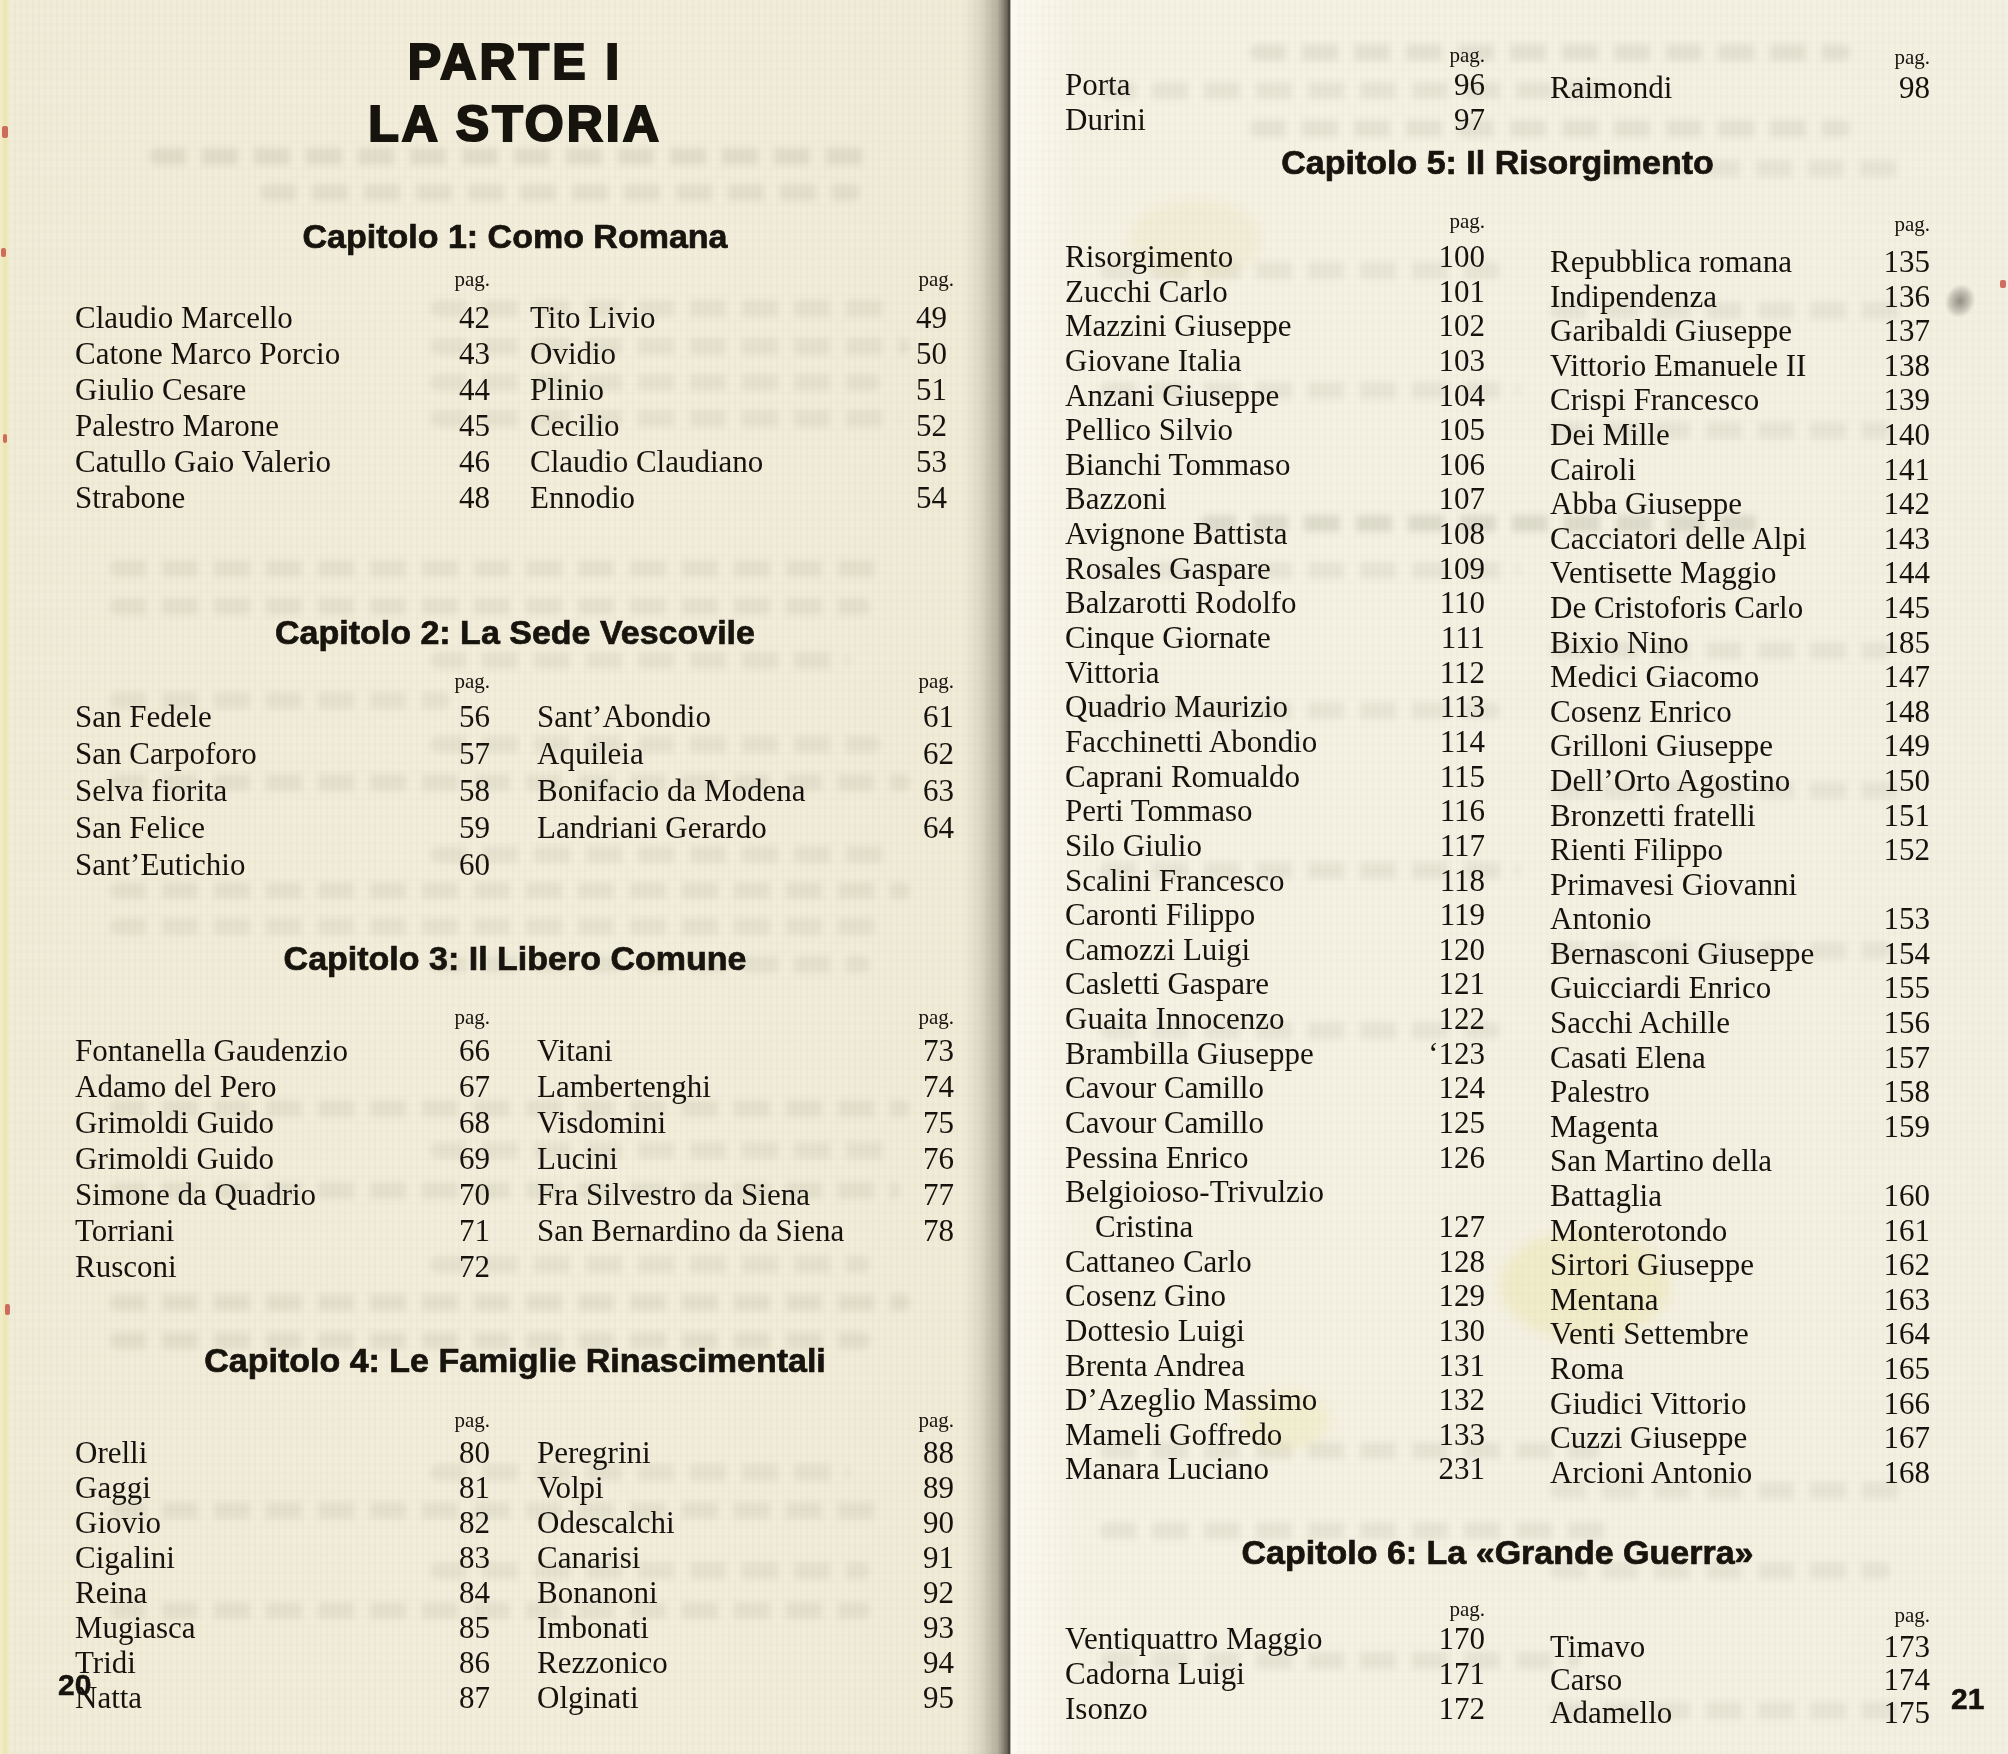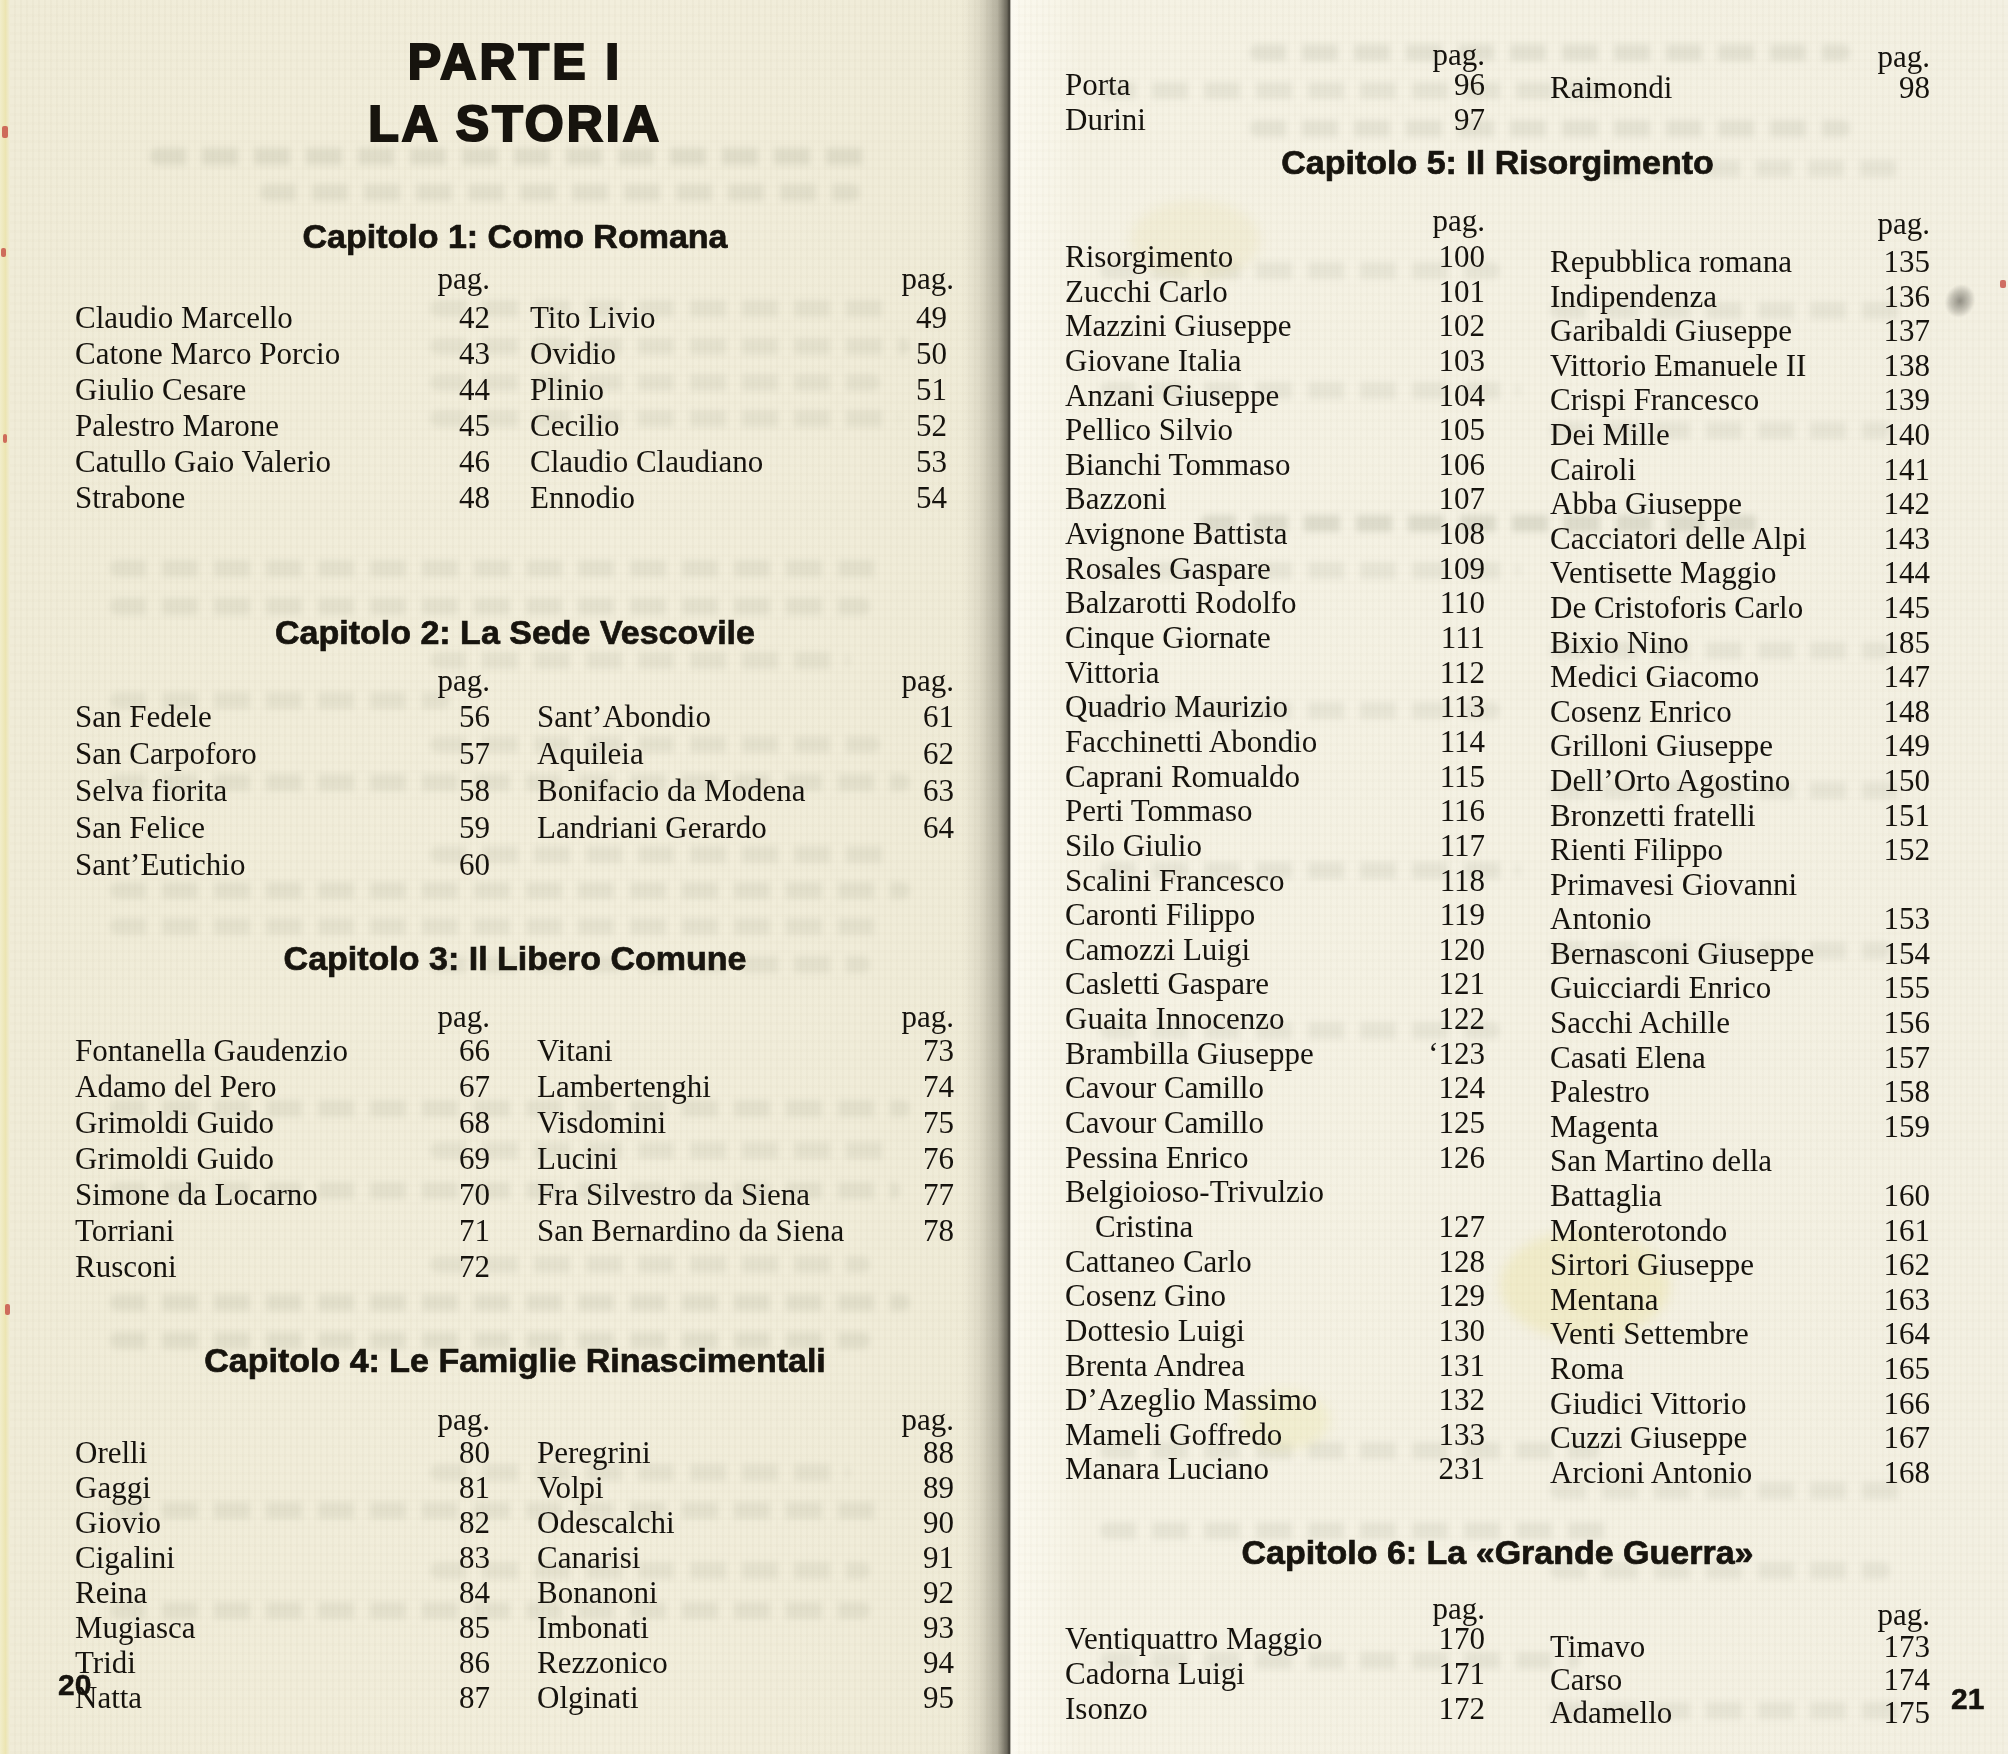--- a/index.html
+++ b/index.html
@@ -29,21 +29,21 @@
         rgba(252,250,242,.35) 91%,
         rgba(252,250,242,0) 100%);}
   .part-title{position:absolute;text-align:center;
       font-family:"Liberation Sans",sans-serif;font-weight:700;
       font-size:50px;line-height:56px;letter-spacing:3px;color:#17140e;
       -webkit-text-stroke:2.2px #17140e;z-index:6;}
   .chap-title{position:absolute;text-align:center;
       font-family:"Liberation Sans",sans-serif;font-weight:700;
       font-size:34px;line-height:40px;color:#17140e;
       -webkit-text-stroke:.7px #17140e;z-index:6;white-space:nowrap;}
-  .pagl{position:absolute;font-size:31px;line-height:34px;text-align:right;z-index:6;}
+  .pagl{position:absolute;font-size:21px;line-height:34px;text-align:right;z-index:6;}
   .col{position:absolute;font-size:31px;z-index:6;}
   .row{display:flex;justify-content:space-between;align-items:flex-start;
        height:var(--lh);line-height:33px;white-space:nowrap;}
   .row.ind .nm{padding-left:30px;}
   .pgnum{position:absolute;font-family:"Liberation Sans",sans-serif;
        font-weight:700;font-size:30px;z-index:6;-webkit-text-stroke:.5px #17140e;}
   .bleed{position:absolute;height:17px;border-radius:8px;z-index:1;
        background:repeating-linear-gradient(90deg, rgba(120,124,100,1) 0 36px, rgba(120,124,100,0) 36px 52px);
        filter:blur(3px);}
   .redmark{position:absolute;background:#c4433a;border-radius:2px;opacity:.75;z-index:7;filter:blur(.4px);}
@@ -179,21 +179,21 @@
       </div>
       <div class="row">
         <span class="nm">Grimoldi Guido</span>
         <span class="num">68</span>
       </div>
       <div class="row">
         <span class="nm">Grimoldi Guido</span>
         <span class="num">69</span>
       </div>
       <div class="row">
-        <span class="nm">Simone da Locarno</span>
+        <span class="nm">Simone da Quadrio</span>
         <span class="num">70</span>
       </div>
       <div class="row">
         <span class="nm">Torriani</span>
         <span class="num">71</span>
       </div>
       <div class="row">
         <span class="nm">Rusconi</span>
         <span class="num">72</span>
       </div>

